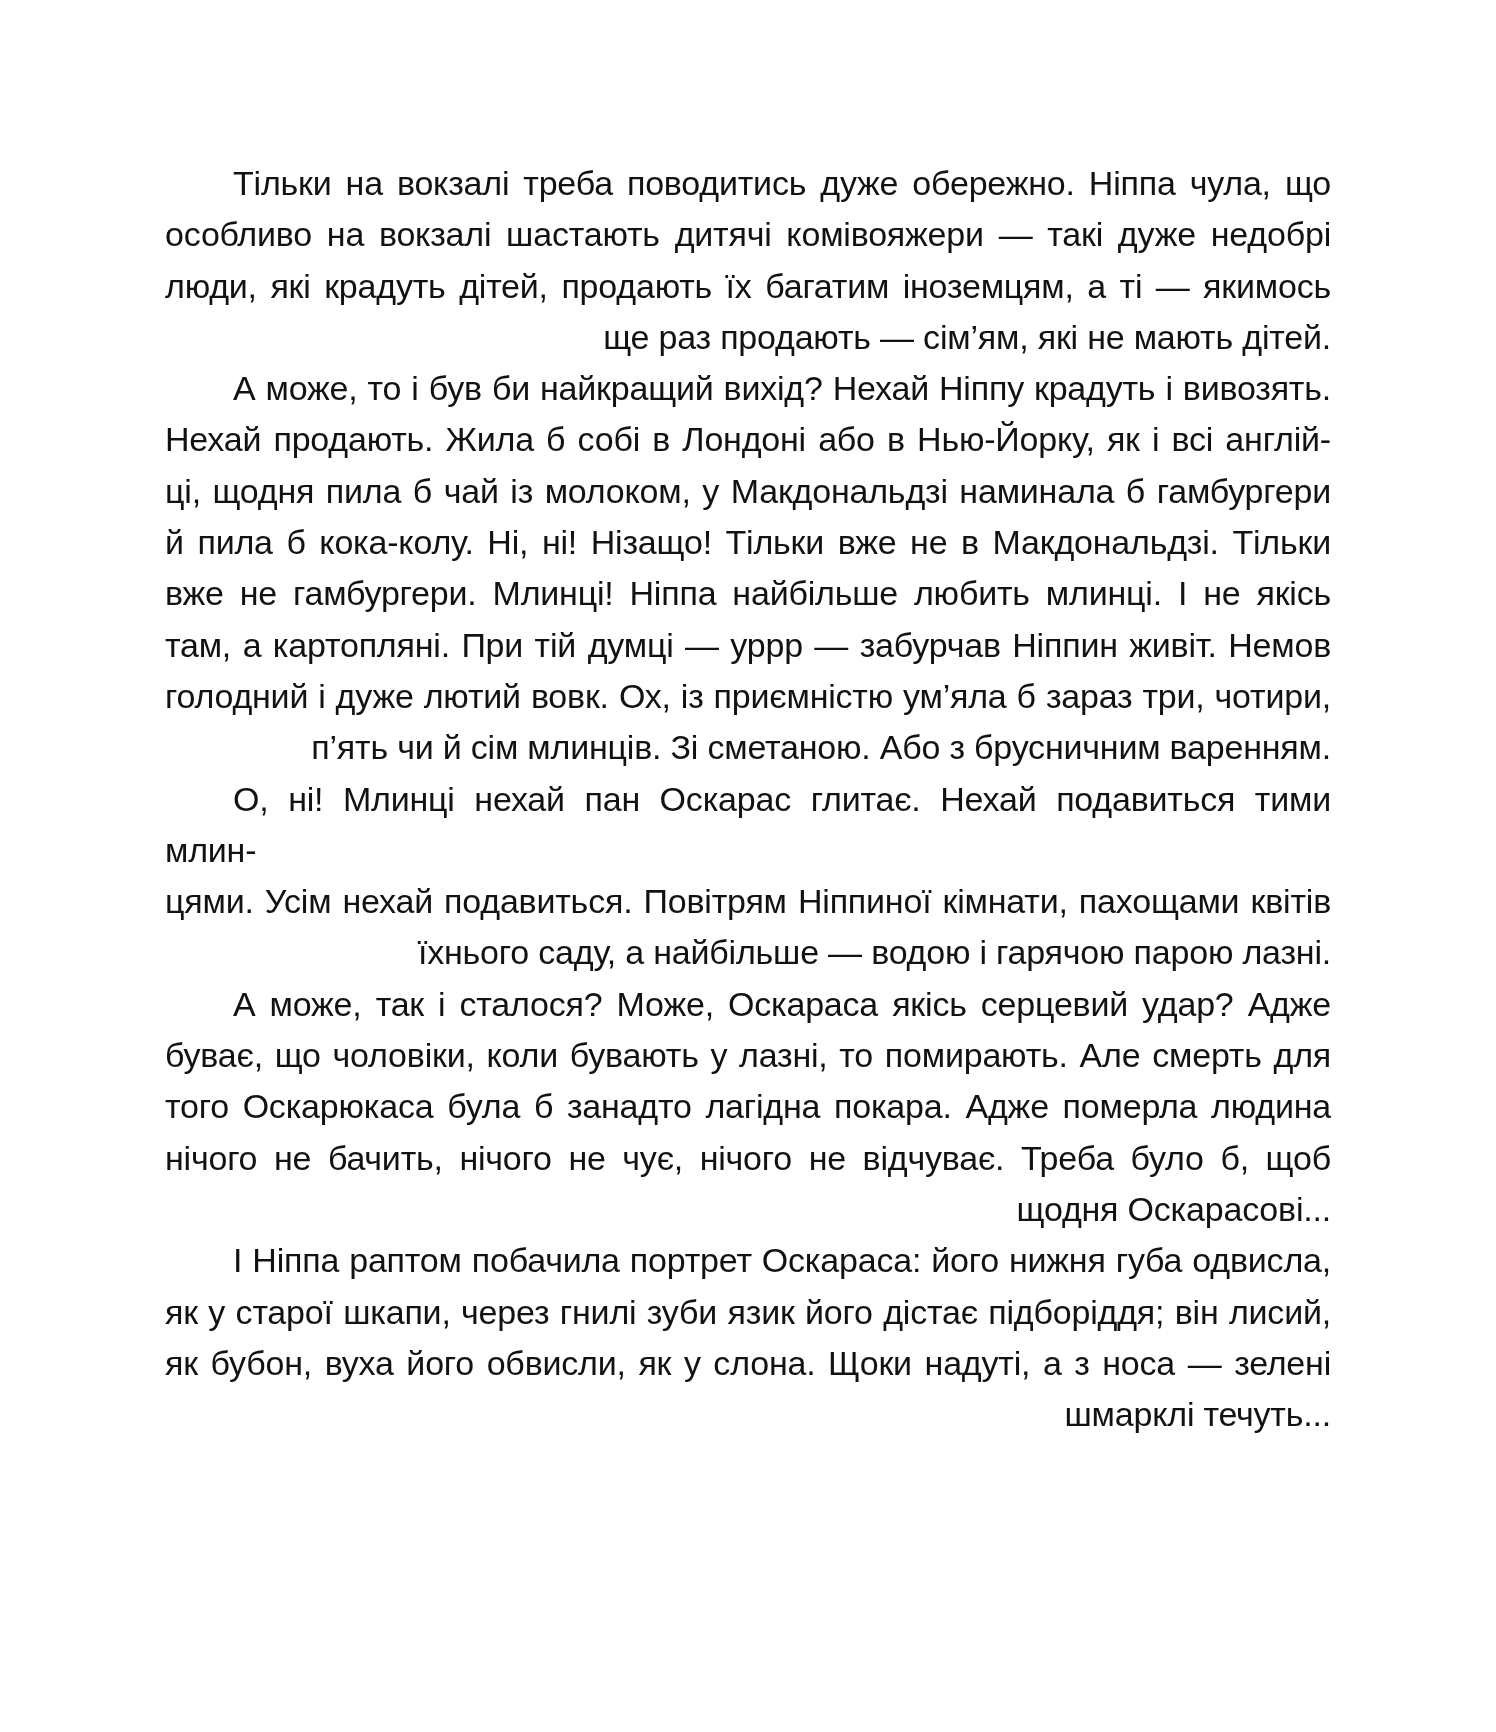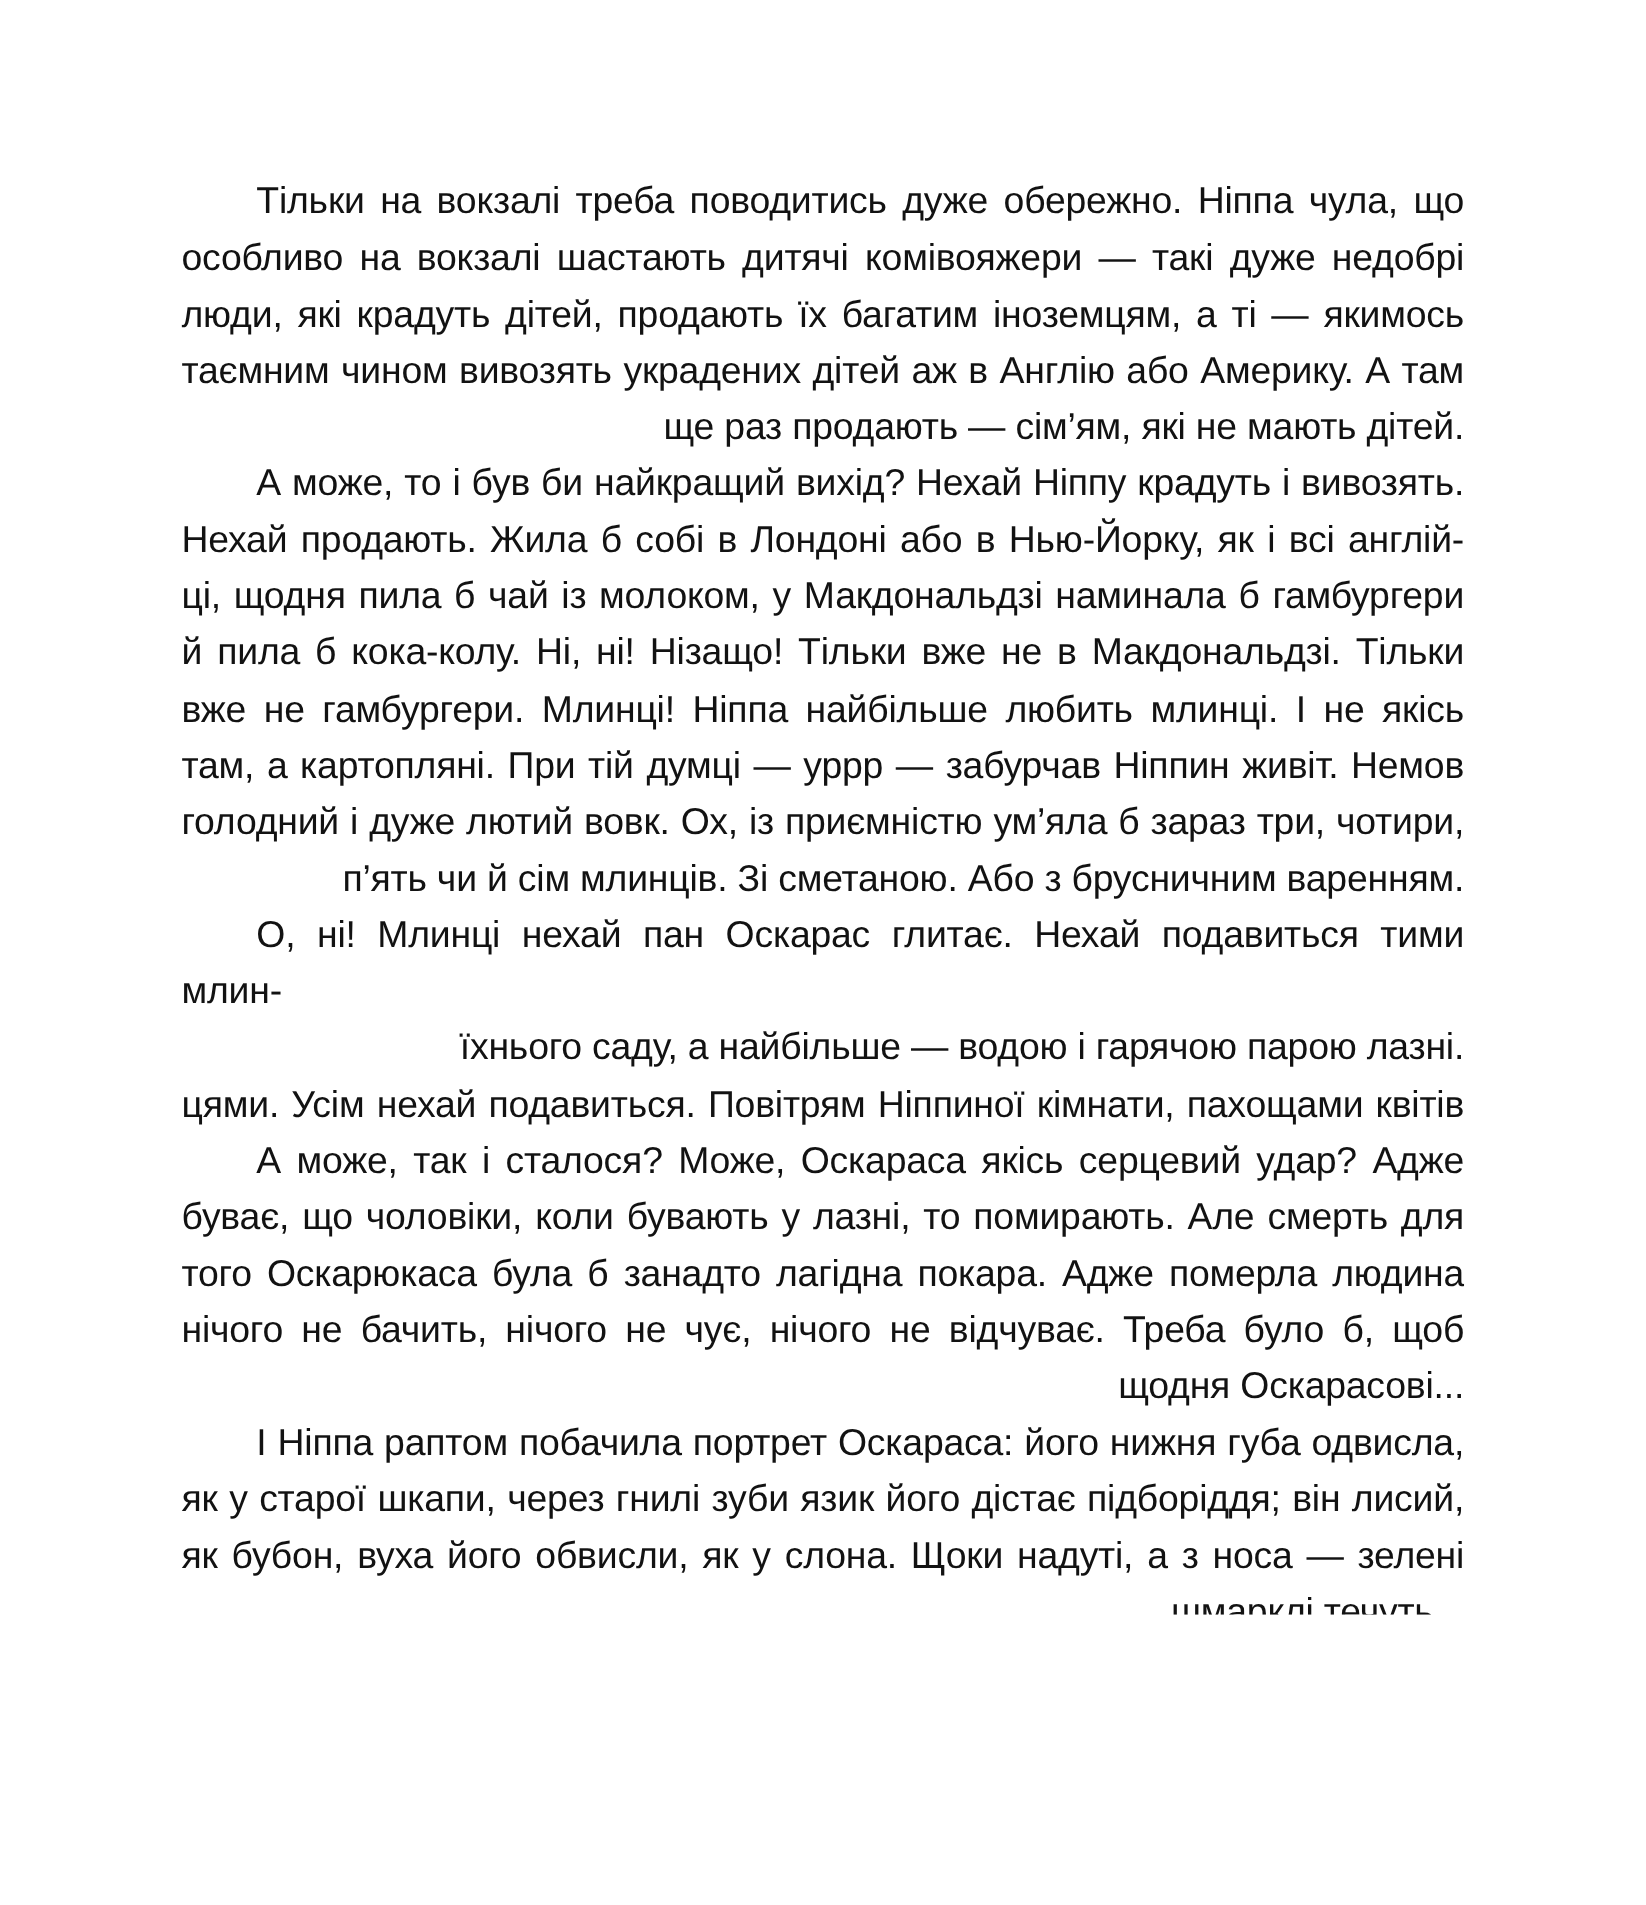--- a/index.html
+++ b/index.html
@@ -52,39 +52,38 @@
 <body>
 
 <div class="page">
 
   <div class="text-block">
 
     <div class="paragraph">
       <div class="line ind">Тільки на вокзалі треба поводитись дуже обережно. Ніппа чула, що</div>
       <div class="line">особливо на вокзалі шастають дитячі комівояжери — такі дуже недобрі</div>
       <div class="line">люди, які крадуть дітей, продають їх багатим іноземцям, а ті — якимось</div>
-      <div class="line">таємним чином вивозять украдених дітей аж в Англію або Америку. А там</div>
       <div class="line last">ще раз продають — сім’ям, які не мають дітей.</div>
     </div>
 
     <div class="paragraph">
       <div class="line ind">А може, то і був би найкращий вихід? Нехай Ніппу крадуть і вивозять.</div>
       <div class="line">Нехай продають. Жила б собі в Лондоні або в Нью-Йорку, як і всі англій-</div>
       <div class="line">ці, щодня пила б чай із молоком, у Макдональдзі наминала б гамбургери</div>
       <div class="line">й пила б кока-колу. Ні, ні! Нізащо! Тільки вже не в Макдональдзі. Тільки</div>
       <div class="line">вже не гамбургери. Млинці! Ніппа найбільше любить млинці. І не якісь</div>
       <div class="line">там, а картопляні. При тій думці — уррр — забурчав Ніппин живіт. Немов</div>
       <div class="line">голодний і дуже лютий вовк. Ох, із приємністю ум’яла б зараз три, чотири,</div>
       <div class="line last">п’ять чи й сім млинців. Зі сметаною. Або з брусничним варенням.</div>
     </div>
 
     <div class="paragraph">
       <div class="line ind">О, ні! Млинці нехай пан Оскарас глитає. Нехай подавиться тими млин-</div>
+      <div class="line">цями. Усім нехай подавиться. Повітрям Ніппиної кімнати, пахощами квітів</div>
       <div class="line last">їхнього саду, а найбільше — водою і гарячою парою лазні.</div>
-      <div class="line">цями. Усім нехай подавиться. Повітрям Ніппиної кімнати, пахощами квітів</div>
     </div>
 
     <div class="paragraph">
       <div class="line ind">А може, так і сталося? Може, Оскараса якісь серцевий удар? Адже</div>
       <div class="line">буває, що чоловіки, коли бувають у лазні, то помирають. Але смерть для</div>
       <div class="line">того Оскарюкаса була б занадто лагідна покара. Адже померла людина</div>
       <div class="line">нічого не бачить, нічого не чує, нічого не відчуває. Треба було б, щоб</div>
       <div class="line last">щодня Оскарасові...</div>
     </div>
 

